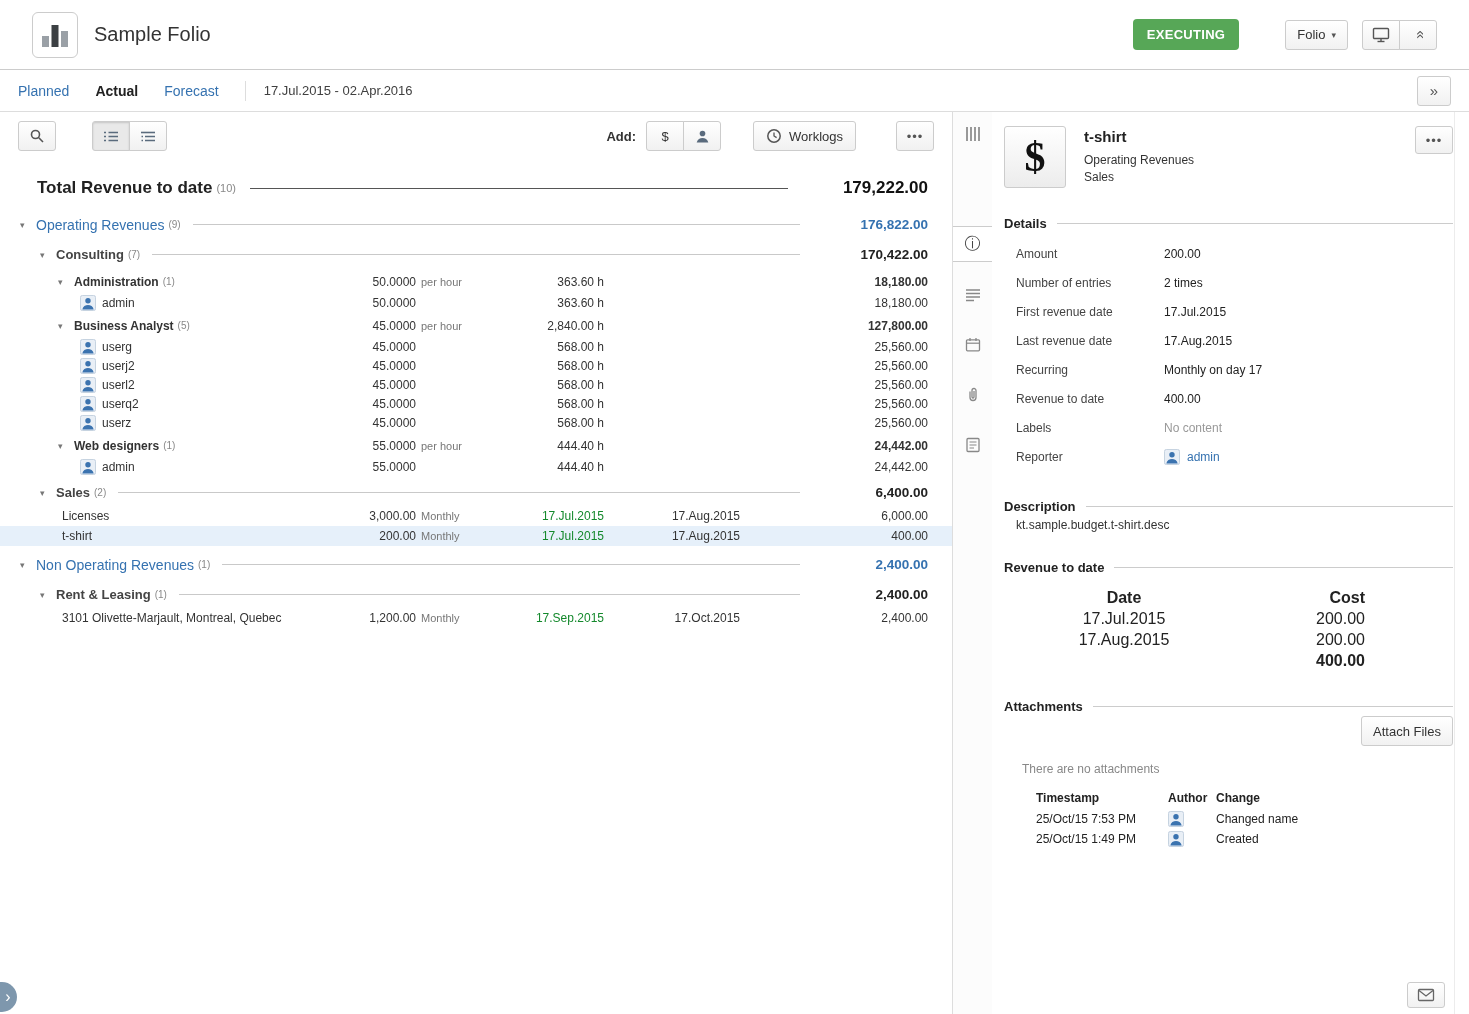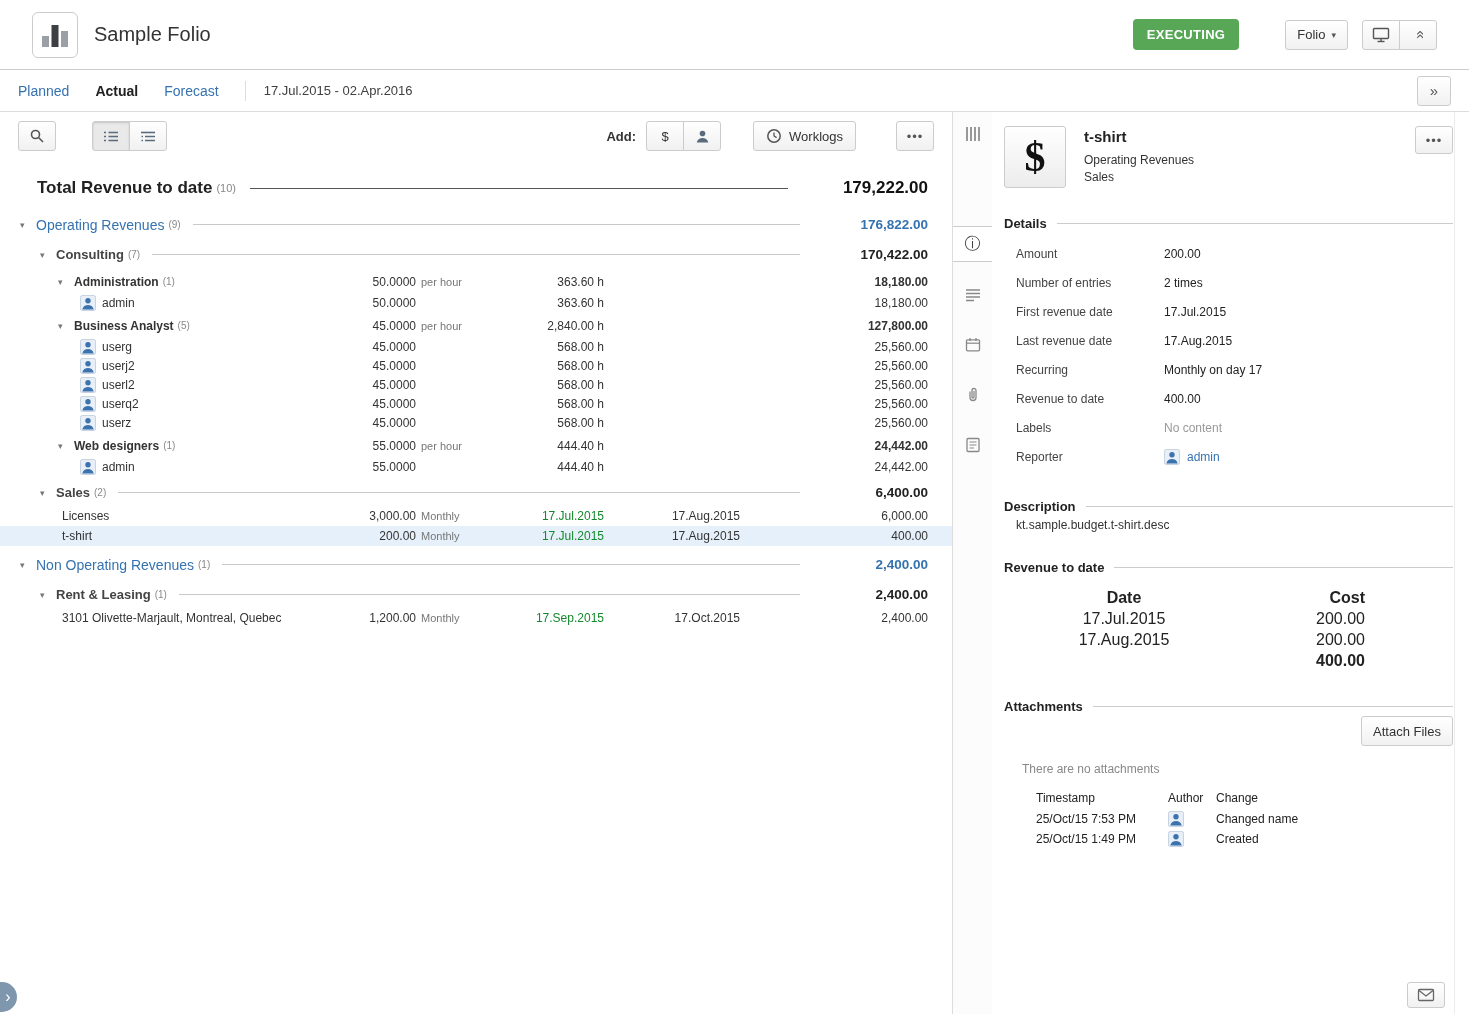--- a/index.html
+++ b/index.html
@@ -127,21 +127,21 @@
   .rtab{margin-top:12px;font-size:16px;color:#222}
   .rt-row{display:flex;height:21px;align-items:center}
   .rt-row.rhead{font-weight:bold}
   .rt-row.rtotal{font-weight:bold}
   .date-col{width:240px;text-align:center}
   .cost-col{flex:1;text-align:right;padding-right:88px}
   .attach-row{display:flex;justify-content:flex-end;margin-top:2px}
   .no-attach{color:#888;font-size:12px;margin:16px 0 0 18px}
   .htab{margin:10px 0 0 32px;font-size:12px;color:#222}
   .ht-row{display:flex;height:20px;align-items:center}
-  .ht-row.hhead{font-weight:normal;height:23px}
+  .ht-row.hhead{font-weight:bold;height:23px}
   .h-ts{width:132px;flex:0 0 132px}
   .h-au{width:44px;flex:0 0 44px;display:flex;align-items:center}
   .h-ch{flex:1;padding-left:4px}
   .mail-btn{position:absolute;right:24px;bottom:6px;width:38px;height:26px;padding:0}
 
   
   .corner{position:absolute;left:-13px;bottom:2px;width:30px;height:30px;border-radius:50%;background:#7e97ad;color:#fff;display:flex;align-items:center;justify-content:center;font-size:16px;padding-left:12px;cursor:pointer;z-index:5}
 </style>
 </head>
 <body>

